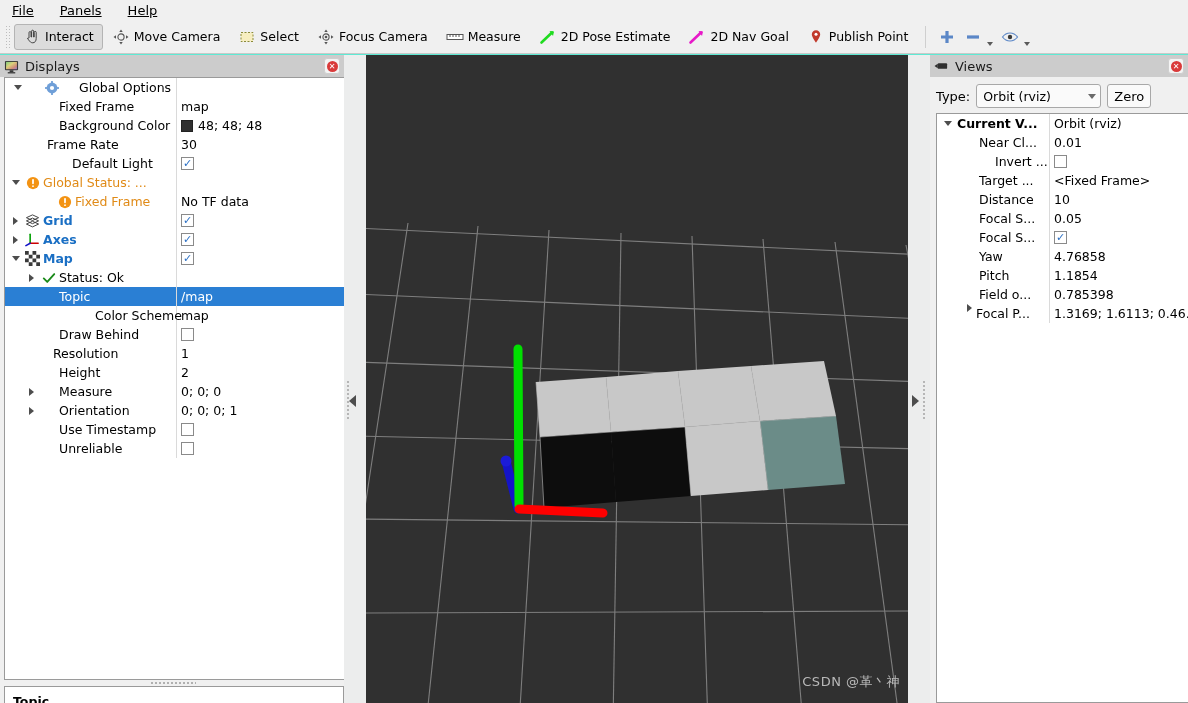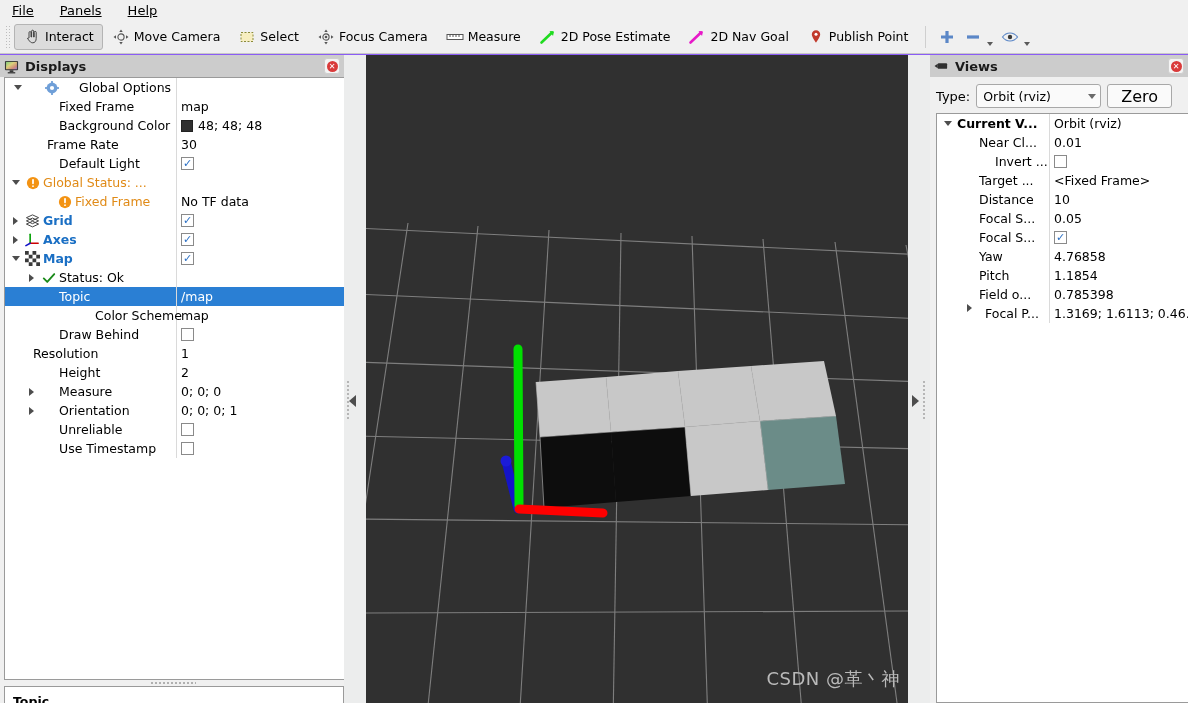--- a/index.html
+++ b/index.html
@@ -5,21 +5,21 @@
   * { box-sizing: border-box; }
   html, body {
     margin: 0; padding: 0;
     width: 1188px; height: 703px;
     overflow: hidden;
     font-family: "DejaVu Sans", sans-serif;
     font-size: 12.5px;
     color: #000;
     background: #f0f0f0;
   }
-  #app { position: relative; width: 1188px; height: 626px; background: #8b5cf6; }
+  #app { position: relative; width: 1188px; height: 626px; background: #5eead4; }
 
   
   #menubar {
     height: 20px;
     background: #f0f0f0;
     display: flex;
     align-items: center;
     padding-left: 8px;
     gap: 18px;
     font-size: 13px;
@@ -63,21 +63,21 @@
   
   #main { position: absolute; top: 55px; left: 0; width: 1188px; height: 648px; }
 
   
   .dock { position: absolute; background: #f0f0f0; }
   .dock-title {
     height: 22px; background: #cccccc;
     display: flex; align-items: center; padding: 0 4px;
     font-size: 13px; color: #1a1a1a;
   }
-  .dock-title .dt-label { margin-left: 6px; font-weight: bold; }
+  .dock-title .dt-label { margin-left: 6px; }
   .dock-close {
     margin-left: auto; width: 16px; height: 16px; border-radius: 3px;
     background: #f4f4f4; border: 1px solid #cfcfcf;
     display: flex; align-items: center; justify-content: center;
   }
   .dock-close .x {
     width: 11px; height: 11px; border-radius: 50%; background: #d93a3a;
     color: #fff; font-size: 8px; line-height: 11px; text-align: center;
     font-family: "DejaVu Sans", sans-serif;
   }
@@ -159,21 +159,21 @@
   #vsplit-right .dots { left: 14px; top: 325px; height: 40px; }
 
   
   #viewport {
     position: absolute; left: 366px; top: 0; width: 542px; height: 648px;
     background: #303030; overflow: hidden;
   }
   #viewport svg { display: block; }
   #watermark {
     position: absolute; right: 8px; bottom: 12px;
-    color: #b9b9b9; font-size: 18px; letter-spacing: 0.5px;
+    color: #b9b9b9; font-size: 13px; letter-spacing: 0.5px;
     font-family: "DejaVu Sans", sans-serif;
   }
 
   
   #views { left: 930px; top: 0; width: 258px; height: 648px; }
   #views-type {
     position: absolute; top: 28px; left: 6px; height: 26px;
     display: flex; align-items: center; gap: 6px; font-size: 13px;
   }
   .combo {
@@ -182,23 +182,23 @@
     display: flex; align-items: center; padding: 0 4px 0 6px;
     font-size: 12.5px;
   }
   .combo .cv { flex: 1 1 auto; }
   .combo .cdown {
     width: 0; height: 0;
     border-left: 4px solid transparent; border-right: 4px solid transparent;
     border-top: 5px solid #6a6a6a;
   }
   .btn {
-    height: 24px; padding: 0 13px; background: #fafafa;
+    height: 24px; padding: 0 6px; background: #fafafa;
     border: 1px solid #a8a8a8; border-radius: 3px;
-    display: flex; align-items: center; font-size: 16px;
+    display: flex; align-items: center; font-size: 13px;
   }
   #views-tree {
     position: absolute; top: 58px; left: 6px; width: 256px; height: 590px;
     background: #fff; border: 1px solid #9a9a9a; border-right: none;
     overflow: hidden;
   }
   #views-tree .col-split { left: 112px; }
   #views-tree .prop-val { left: 117px; }
   .bold { font-weight: bold; }
 </style>
@@ -409,21 +409,21 @@
               <span class="tri-slot"></span>
               <span class="ico"></span>
               <span>Frame Rate</span>
             </span>
             <span class="prop-val">
               <span>30</span>
             </span>
           </div>
           <div class="prop-row">
             <span class="col-split"></span>
-            <span class="prop-name" style="padding-left:20px;display:flex;align-items:center;gap:3px;">
+            <span class="prop-name" style="padding-left:33px;display:flex;align-items:center;gap:3px;">
               <span class="tri-slot"></span>
               <span class="ico"></span>
               <span>Default Light</span>
             </span>
             <span class="prop-val">
               <span class="cb">✓</span>
             </span>
           </div>
           <div class="prop-row">
             <span class="col-split"></span>
@@ -571,21 +571,21 @@
               <span class="tri-slot"></span>
               <span class="ico"></span>
               <span>Draw Behind</span>
             </span>
             <span class="prop-val">
               <span class="cb"></span>
             </span>
           </div>
           <div class="prop-row">
             <span class="col-split"></span>
-            <span class="prop-name" style="display:flex;align-items:center;gap:0;">
+            <span class="prop-name" style="padding-left:20px;display:flex;align-items:center;gap:0;">
               <span class="tri-slot"></span>
               <span class="ico"></span>
               <span>Resolution</span>
             </span>
             <span class="prop-val">
               <span>1</span>
             </span>
           </div>
           <div class="prop-row">
             <span class="col-split"></span>
@@ -622,32 +622,32 @@
             </span>
             <span class="prop-val">
               <span>0; 0; 0; 1</span>
             </span>
           </div>
           <div class="prop-row">
             <span class="col-split"></span>
             <span class="prop-name" style="padding-left:20px;display:flex;align-items:center;gap:3px;">
               <span class="tri-slot"></span>
               <span class="ico"></span>
+              <span>Use Timestamp</span>
+            </span>
+            <span class="prop-val">
+              <span class="cb"></span>
+            </span>
+          </div>
+          <div class="prop-row">
+            <span class="col-split"></span>
+            <span class="prop-name" style="padding-left:20px;display:flex;align-items:center;gap:3px;">
+              <span class="tri-slot"></span>
+              <span class="ico"></span>
               <span>Unreliable</span>
-            </span>
-            <span class="prop-val">
-              <span class="cb"></span>
-            </span>
-          </div>
-          <div class="prop-row">
-            <span class="col-split"></span>
-            <span class="prop-name" style="padding-left:20px;display:flex;align-items:center;gap:3px;">
-              <span class="tri-slot"></span>
-              <span class="ico"></span>
-              <span>Use Timestamp</span>
             </span>
             <span class="prop-val">
               <span class="cb"></span>
             </span>
           </div>
         </div>
 
       <div class="hsplit-grip"></div>
 
       <div id="disp-desc">
@@ -849,21 +849,21 @@
             <span class="prop-name" style="padding-left:26px;display:flex;align-items:center;gap:3px;">
               <span class="tri-slot"></span>
               <span>Field o...</span>
             </span>
             <span class="prop-val">
               <span>0.785398</span>
             </span>
           </div>
           <div class="prop-row">
             <span class="col-split"></span>
-            <span class="prop-name" style="padding-left:26px;display:flex;align-items:flex-start;gap:9px;">
+            <span class="prop-name" style="padding-left:26px;display:flex;align-items:flex-start;gap:0;">
               <span class="tri-slot">
                 <span class="tri"></span>
               </span>
               <span>Focal P...</span>
             </span>
             <span class="prop-val">
               <span>1.3169; 1.6113; 0.46.</span>
             </span>
           </div>
         </div>

